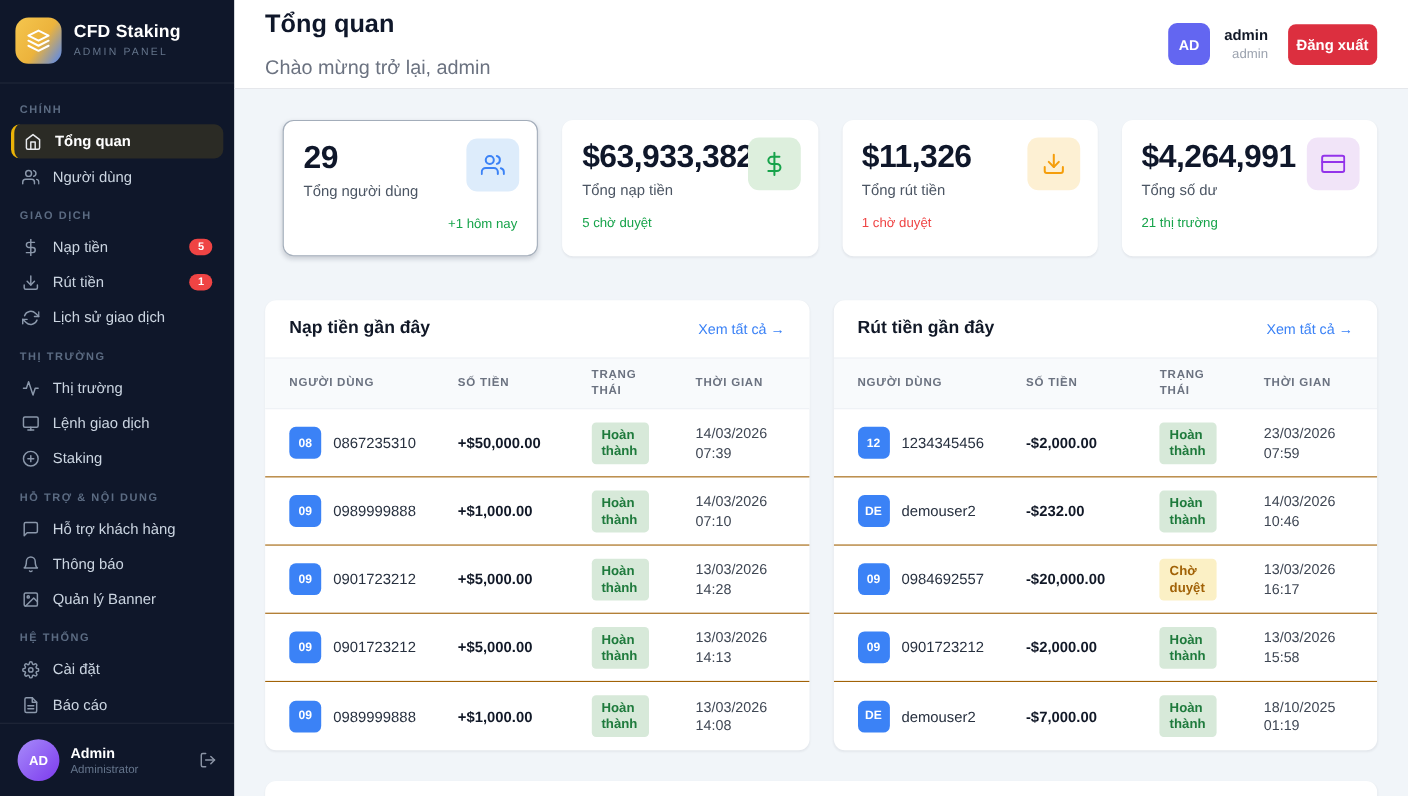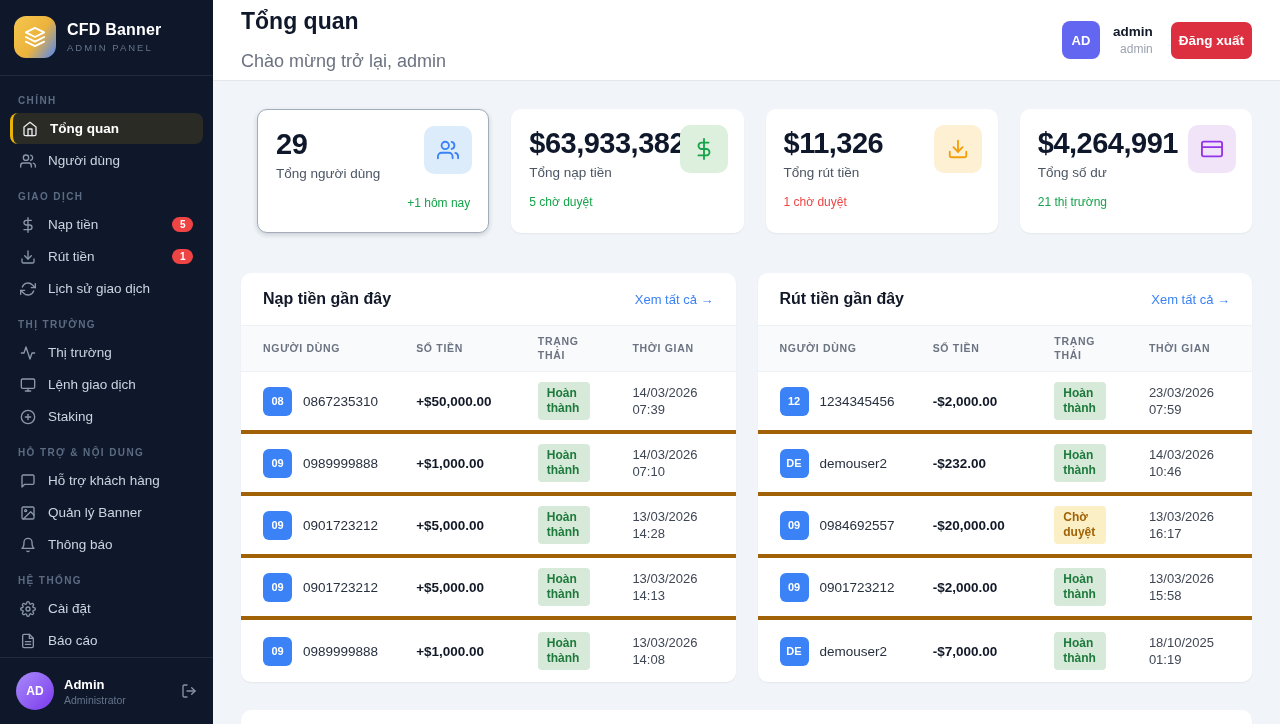--- a/index.html
+++ b/index.html
@@ -83,21 +83,21 @@
     padding:17px 22px; }
   .panel-title { font-size:16px; font-weight:700; color:#111827; }
   .view-all { font-size:13px; color:#3b82f6; cursor:pointer; text-decoration:none; }
   .thead { display:grid; grid-template-columns:34% 27% 21% 18%; background:#f8fafc;
     border-top:1px solid #eef1f5; border-bottom:1px solid #eef1f5; padding:9px 22px; }
   .th { font-size:10.5px; font-weight:700; letter-spacing:.7px; color:#6b7280;
     text-transform:uppercase; line-height:1.3; display:flex; align-items:center; }
   .th span { max-width:52px; }
   .th:nth-child(4) span, .th:nth-child(1) span, .th:nth-child(2) span { max-width:none; }
   .trow { display:grid; grid-template-columns:34% 27% 21% 18%; align-items:center;
-    padding:0 22px; height:62px; border-bottom:4px solid #a16207; cursor:pointer; }
+    padding:0 22px; height:62px; border-bottom:1px solid #a16207; cursor:pointer; }
   .trow:last-child { border-bottom:none; }
   .cell-user { display:flex; align-items:center; gap:11px; }
   .row-avatar { width:29px; height:29px; border-radius:6px; background:#3b82f6;
     color:#fff; font-size:11px; font-weight:700; display:flex; align-items:center;
     justify-content:center; flex:none; }
   .row-name { font-size:13.5px; color:#27303f; }
   .cell-amount { font-size:13.5px; font-weight:700; color:#111827; }
   .badge { display:inline-block; max-width:52px; padding:4px 9px; border-radius:4px;
     font-size:12px; font-weight:600; line-height:1.25; }
   .badge.success { background:#d7e9d9; color:#1e7a3c; }
@@ -115,21 +115,21 @@
   <aside class="sidebar">
     <div class="logo-row">
       <div class="logo-box">
           <svg viewBox="0 0 24 24" fill="none" stroke="currentColor" stroke-width="2" stroke-linecap="round" stroke-linejoin="round">
             <polygon points="12 2 2 7 12 12 22 7 12 2"></polygon>
             <polyline points="2 12 12 17 22 12"></polyline>
             <polyline points="2 17 12 22 22 17"></polyline>
           </svg>
         </div>
       <div>
-        <div class="logo-title">CFD Banner</div>
+        <div class="logo-title">CFD Staking</div>
         <div class="logo-sub">ADMIN PANEL</div>
       </div>
     </div>
     <nav class="nav" id="nav">
         <div class="section-label">Chính</div>
         <div class="nav-item active">
     <span class="nav-icon">
             <svg viewBox="0 0 24 24" fill="none" stroke="currentColor" stroke-width="2" stroke-linecap="round" stroke-linejoin="round">
               <path d="M3 9l9-7 9 7v11a2 2 0 0 1-2 2H5a2 2 0 0 1-2-2z"></path>
               <polyline points="9 22 9 12 15 12 15 22"></polyline>
@@ -214,35 +214,35 @@
     <span class="nav-icon">
             <svg viewBox="0 0 24 24" fill="none" stroke="currentColor" stroke-width="2" stroke-linecap="round" stroke-linejoin="round">
               <path d="M21 15a2 2 0 0 1-2 2H7l-4 4V5a2 2 0 0 1 2-2h14a2 2 0 0 1 2 2z"></path>
             </svg>
           </span>
     <span class="nav-label">Hỗ trợ khách hàng</span>
   </div>
         <div class="nav-item">
     <span class="nav-icon">
             <svg viewBox="0 0 24 24" fill="none" stroke="currentColor" stroke-width="2" stroke-linecap="round" stroke-linejoin="round">
+              <path d="M18 8A6 6 0 0 0 6 8c0 7-3 9-3 9h18s-3-2-3-9"></path>
+              <path d="M13.73 21a2 2 0 0 1-3.46 0"></path>
+            </svg>
+          </span>
+    <span class="nav-label">Thông báo</span>
+  </div>
+        <div class="nav-item">
+    <span class="nav-icon">
+            <svg viewBox="0 0 24 24" fill="none" stroke="currentColor" stroke-width="2" stroke-linecap="round" stroke-linejoin="round">
               <rect x="3" y="3" width="18" height="18" rx="2"></rect>
               <circle cx="8.5" cy="8.5" r="1.5"></circle>
               <polyline points="21 15 16 10 5 21"></polyline>
             </svg>
           </span>
     <span class="nav-label">Quản lý Banner</span>
-  </div>
-        <div class="nav-item">
-    <span class="nav-icon">
-            <svg viewBox="0 0 24 24" fill="none" stroke="currentColor" stroke-width="2" stroke-linecap="round" stroke-linejoin="round">
-              <path d="M18 8A6 6 0 0 0 6 8c0 7-3 9-3 9h18s-3-2-3-9"></path>
-              <path d="M13.73 21a2 2 0 0 1-3.46 0"></path>
-            </svg>
-          </span>
-    <span class="nav-label">Thông báo</span>
   </div>
         <div class="section-label">Hệ thống</div>
         <div class="nav-item">
     <span class="nav-icon">
             <svg viewBox="0 0 24 24" fill="none" stroke="currentColor" stroke-width="2" stroke-linecap="round" stroke-linejoin="round">
               <circle cx="12" cy="12" r="3"></circle>
               <path d="M19.4 15a1.65 1.65 0 0 0 .33 1.82l.06.06a2 2 0 0 1-2.83 2.83l-.06-.06a1.65 1.65 0 0 0-1.82-.33 1.65 1.65 0 0 0-1 1.51V21a2 2 0 0 1-4 0v-.09A1.65 1.65 0 0 0 9 19.4a1.65 1.65 0 0 0-1.82.33l-.06.06a2 2 0 0 1-2.83-2.83l.06-.06a1.65 1.65 0 0 0 .33-1.82 1.65 1.65 0 0 0-1.51-1H3a2 2 0 0 1 0-4h.09A1.65 1.65 0 0 0 4.6 9a1.65 1.65 0 0 0-.33-1.82l-.06-.06a2 2 0 0 1 2.83-2.83l.06.06a1.65 1.65 0 0 0 1.82.33H9a1.65 1.65 0 0 0 1-1.51V3a2 2 0 0 1 4 0v.09a1.65 1.65 0 0 0 1 1.51 1.65 1.65 0 0 0 1.82-.33l.06-.06a2 2 0 0 1 2.83 2.83l-.06.06a1.65 1.65 0 0 0-.33 1.82V9a1.65 1.65 0 0 0 1.51 1H21a2 2 0 0 1 0 4h-.09a1.65 1.65 0 0 0-1.51 1z"></path>
             </svg>
           </span>
     <span class="nav-label">Cài đặt</span>

